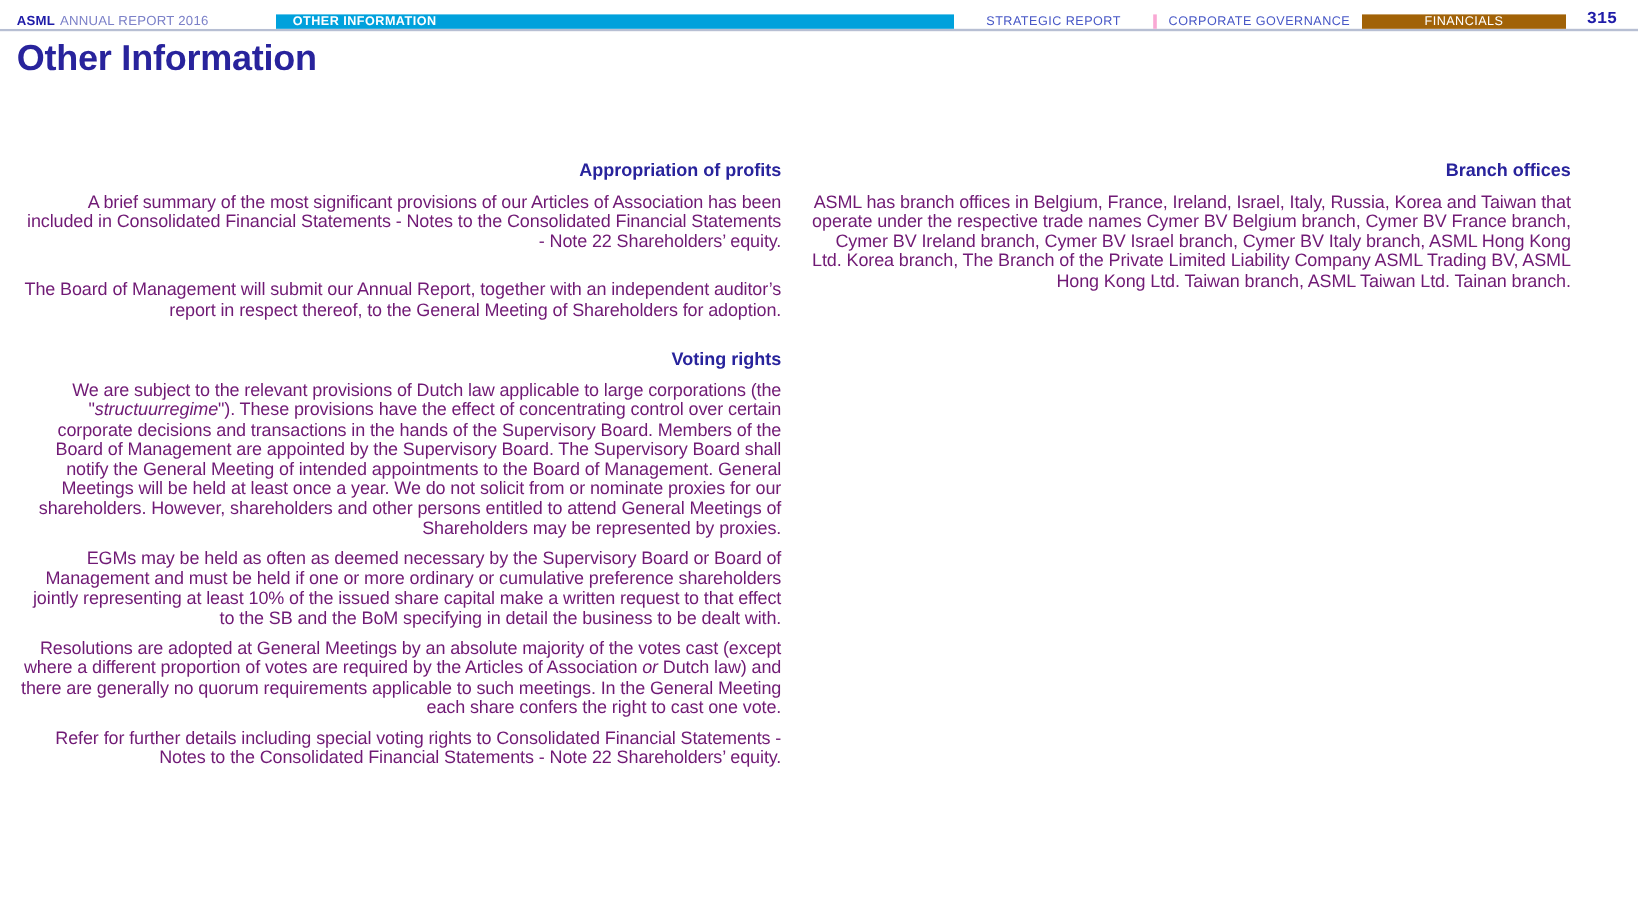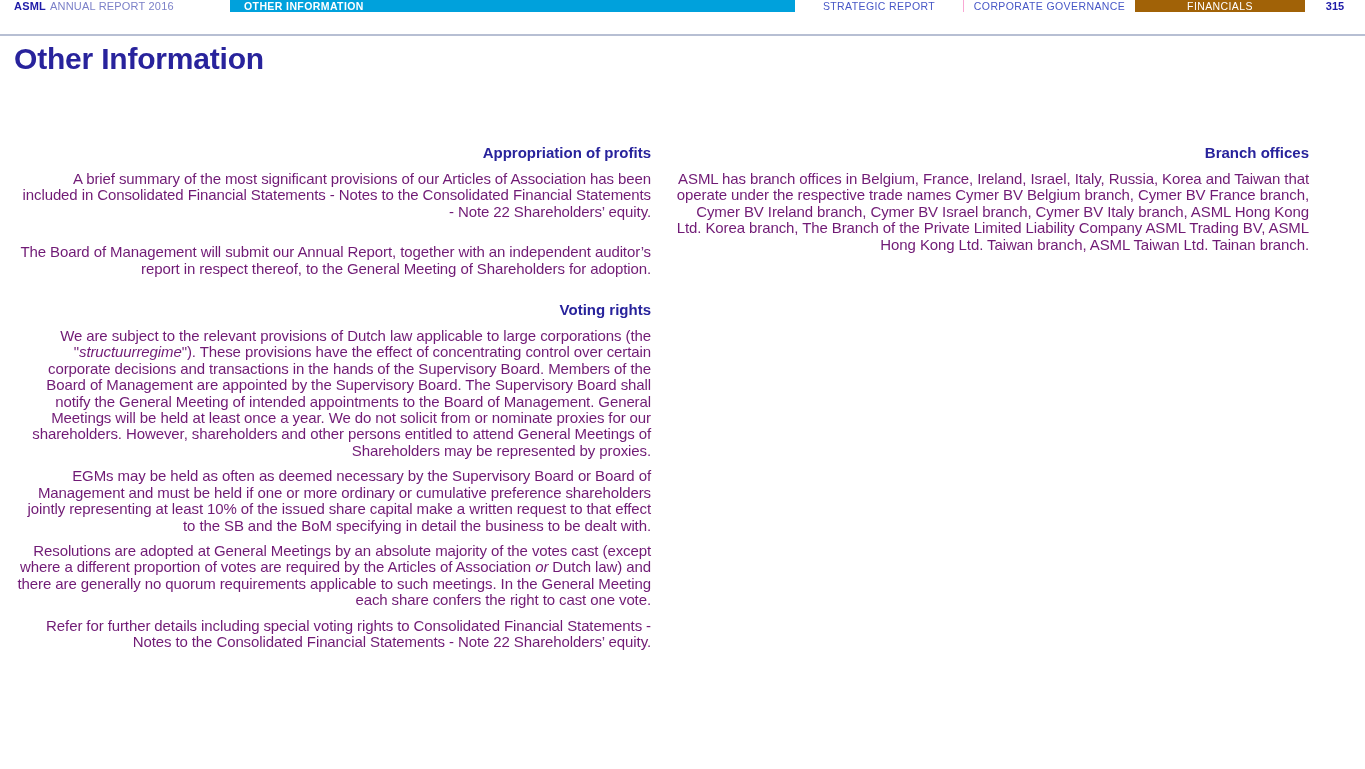--- a/index.html
+++ b/index.html
@@ -7,23 +7,23 @@
     margin: 0; padding: 0;
     width: 1365px; height: 769px;
     background: #ffffff;
     font-family: "Liberation Sans", sans-serif;
     overflow: hidden;
   }
 
   
   .topbar {
     display: flex;
-    height: 36px;
+    height: 26px;
     border-bottom: 2px solid #b7bfd3;
-    align-items: flex-start;
+    align-items: flex-end;
     background: #ffffff;
   }
   .tab {
     display: flex;
     align-items: center;
     font-size: 10.5px;
     letter-spacing: 0.4px;
     cursor: pointer;
     white-space: nowrap;
   }
@@ -38,37 +38,38 @@
   .brand-text { font-weight: bold; color: #1e1ba8; }
   .report-label { color: #7b80c8; }
   .tab-current {
     width: 565px;
     padding-left: 14px;
     background: #00a1dc;
     color: #ffffff;
     font-weight: bold;
   }
   .tab-plain { justify-content: center; color: #4656c6; }
-  .tab-strategic { width: 169px; border-right: 1px solid #f9a8d4; }
+  .tab-strategic { width: 169px; border-right: 3px solid #f9a8d4; }
   .tab-governance { width: 171px; }
   .tab-financials {
     width: 170px;
     justify-content: center;
     background: #a16207;
     color: #ffffff;
     font-weight: normal;
   }
   .page-num {
     flex: 1;
     display: flex;
     align-items: center;
     justify-content: center;
     color: #1e1ba8;
     font-weight: bold;
-    font-size: 11px;
+    font-size: 14px;
+    font-family: Liberation Mono, monospace;
   }
 
   
   main { padding: 0 14px; }
   .page-title {
     margin: 6px 0 0 0;
     font-size: 30px;
     line-height: 33px;
     font-weight: bold;
     color: #28239c;

